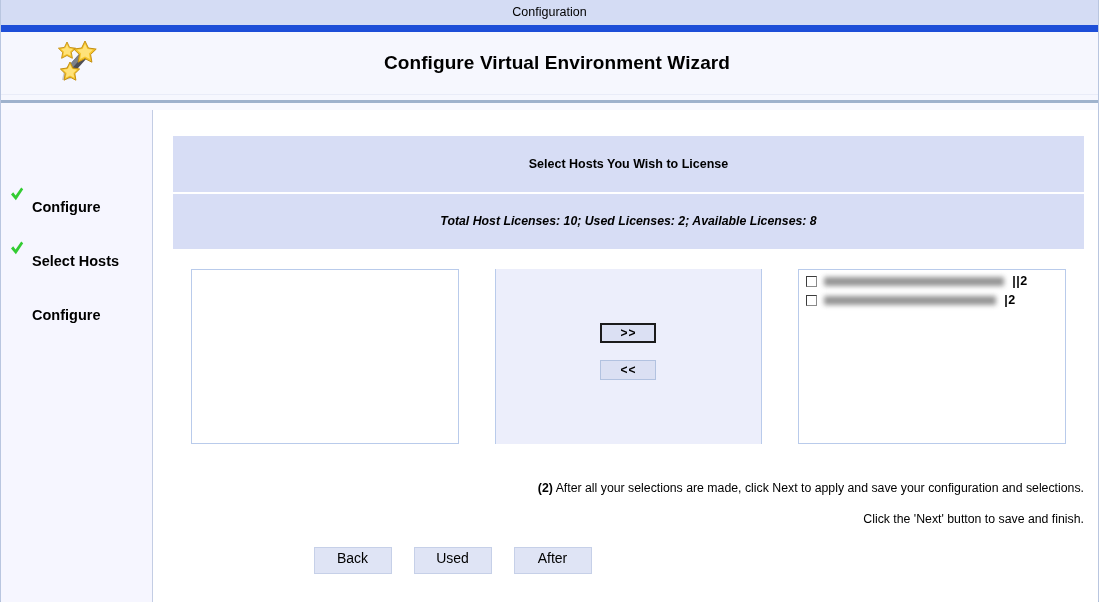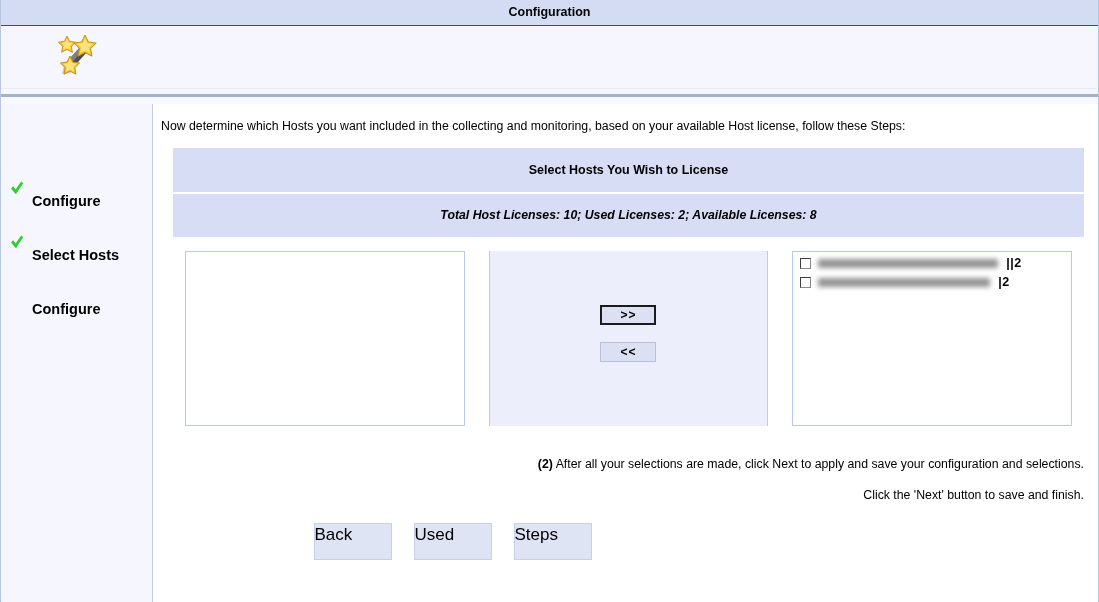--- a/index.html
+++ b/index.html
@@ -27,23 +27,23 @@
     background: #ffffff;
   }
 
   
   .titlebar {
     height: 25px;
     line-height: 25px;
     background: #d4dcf4;
     text-align: center;
     font-size: 12.5px;
-    font-weight: bold;
+    font-weight: normal;
     color: #000;
-    border-bottom: 1px solid #1d4ed8;
+    border-bottom: 7px solid #1d4ed8;
   }
 
   
   .banner {
     position: relative;
     height: 62px;
     background: #f6f7fe;
     border-bottom: 1px solid #e9ecf8;
   }
   .banner-inner {
@@ -125,21 +125,21 @@
   .step-para b { font-weight: bold; }
 
   
   .lic-table {
     margin-top: 14px;
     margin-left: 12px;
     width: 911px;
     border-collapse: collapse;
     table-layout: fixed;
   }
-  .lic-table td { padding: 12px; vertical-align: top; }
+  .lic-table td { padding: 18px; vertical-align: top; }
 
   .bar-title {
     background: #d7ddf5;
     text-align: center;
     font-weight: bold;
     font-size: 12.5px;
     height: 20px;
     line-height: 20px;
     border-bottom: 2px solid #ffffff;
   }
@@ -257,24 +257,25 @@
 
   .buttons {
     margin-top: 21px;
     display: flex;
     justify-content: center;
     gap: 22px;
     padding-right: 340px;
   }
   .btn {
     width: 78px;
-    height: 37px;
+    height: 27px;
     background: #dfe4f5;
     border: 1px solid #c6d0e8;
-    font-size: 17px;
+    font-size: 14px;
+    text-align: center;
     line-height: 21px;
     box-sizing: border-box;
     cursor: default;
     color: #000;
   }
 </style>
 </head>
 <body>
 
 <div id="app">
@@ -293,20 +294,21 @@
           <polygon points="16,7 18.6,12.4 24.6,13.2 20.3,17.4 21.4,23.3 16,20.5 10.6,23.3 11.7,17.4 7.4,13.2 13.4,12.4" fill="#f6c52b" stroke="#c48f12" stroke-width="0.9"></polygon>
           <polygon points="16,9.5 17.8,13.3 21.9,13.9 19,16.8 19.7,20.8 16,18.9 12.3,20.8 13,16.8 10.1,13.9 14.2,13.3" fill="#ffe27a"></polygon>
 
           <polygon points="34,6 37.4,13 45.2,14.1 39.6,19.5 40.9,27.2 34,23.6 27.1,27.2 28.4,19.5 22.8,14.1 30.6,13" fill="#f6c52b" stroke="#c48f12" stroke-width="1"></polygon>
           <polygon points="34,9 36.4,14 41.9,14.8 37.9,18.6 38.9,24.1 34,21.5 29.1,24.1 30.1,18.6 26.1,14.8 31.6,14" fill="#ffe27a"></polygon>
 
           <polygon points="19,27 21.9,33 28.6,34 23.8,38.6 24.9,45.2 19,42.1 13.1,45.2 14.2,38.6 9.4,34 16.1,33" fill="#f6c52b" stroke="#c48f12" stroke-width="1"></polygon>
           <polygon points="19,29.6 21.1,34 25.9,34.7 22.4,38 23.2,42.8 19,40.5 14.8,42.8 15.6,38 12.1,34.7 16.9,34" fill="#ffe27a"></polygon>
         </svg>
       </div>
+      <div class="banner-title">Configure Virtual Environment Wizard</div>
     </div>
   </div>
 
   <div class="rule-gap"></div>
   <div class="rule"></div>
   <div class="rule-gap2"></div>
 
   <div class="split">
 
     <div class="sidebar">
@@ -329,21 +331,20 @@
         <svg class="check hidden" viewBox="0 0 14 16">
           <polygon points="1,8.5 3.2,6.3 5.6,9.4 11.2,1.5 13.2,3.3 5.9,14.3" fill="#33cc33"></polygon>
         </svg>
         <span class="step-label">Configure</span>
       </div>
 
     </div>
 
     <div class="content">
 
-      <p class="intro">Now determine which Hosts you want included in the collecting and monitoring, based on your available Host license, follow these Steps:</p>
 
 
       <table class="lic-table">
         <tbody>
             <tr>
           <td colspan="3" class="bar-title">Select Hosts You Wish to License</td>
         </tr>
         <tr>
           <td colspan="3" class="bar-sub">Total Host Licenses: 10;   Used Licenses: 2;   Available Licenses: 8</td>
         </tr>
@@ -382,18 +383,18 @@
         </table>
 
       <div class="after-table">
         <div><b>(2)</b><span> After all your selections are made, click Next to apply and save your configuration and selections.</span></div>
         <div class="line2">Click the 'Next' button to save and finish.</div>
       </div>
 
       <div class="buttons">
         <div class="btn">Back</div>
         <div class="btn">Used</div>
-        <div class="btn">Steps</div>
+        <div class="btn">After</div>
       </div>
 
     </div>
   </div>
 </div>
 
 </body></html>

